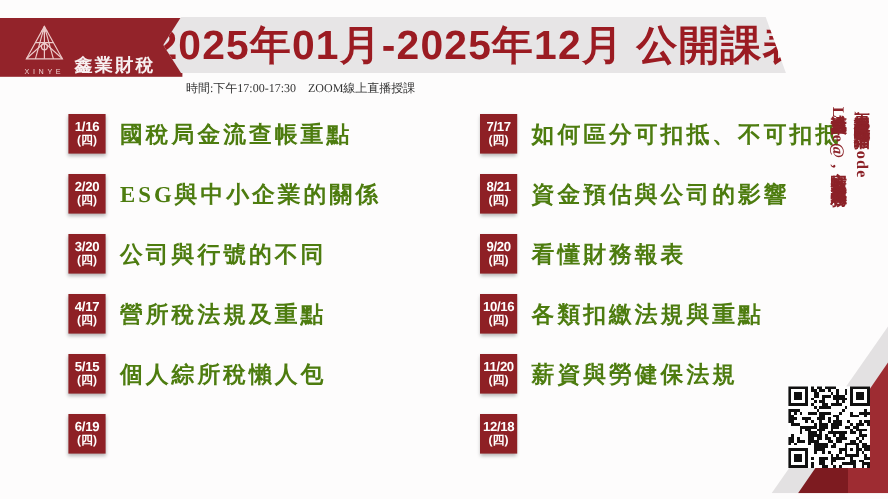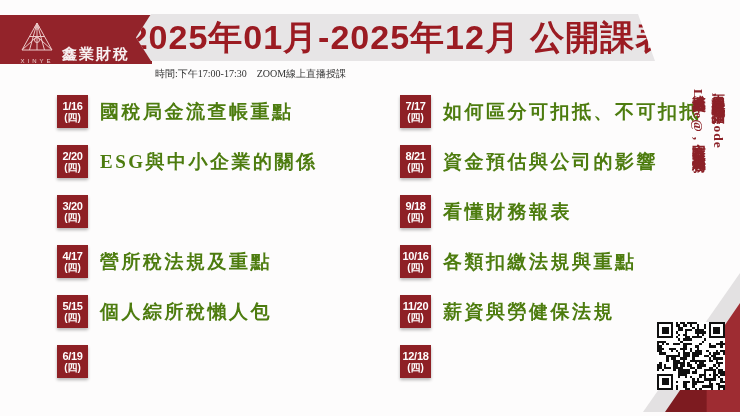--- a/index.html
+++ b/index.html
@@ -111,20 +111,21 @@
         <span class="badge-weekday">(四)</span>
       </div>
       <span class="course-title">ESG與中小企業的關係</span>
     </div>
 
     <div class="course-item">
       <div class="date-badge">
         <span class="badge-date">3/20</span>
         <span class="badge-weekday">(四)</span>
       </div>
+      <span class="course-title">公司與行號的不同</span>
     </div>
 
     <div class="course-item">
       <div class="date-badge">
         <span class="badge-date">4/17</span>
         <span class="badge-weekday">(四)</span>
       </div>
       <span class="course-title">營所稅法規及重點</span>
     </div>
 
@@ -155,21 +156,21 @@
     <div class="course-item">
       <div class="date-badge">
         <span class="badge-date">8/21</span>
         <span class="badge-weekday">(四)</span>
       </div>
       <span class="course-title">資金預估與公司的影響</span>
     </div>
 
     <div class="course-item">
       <div class="date-badge">
-        <span class="badge-date">9/18</span>
+        <span class="badge-date">9/20</span>
         <span class="badge-weekday">(四)</span>
       </div>
       <span class="course-title">看懂財務報表</span>
     </div>
 
     <div class="course-item">
       <div class="date-badge">
         <span class="badge-date">10/16</span>
         <span class="badge-weekday">(四)</span>
       </div>

